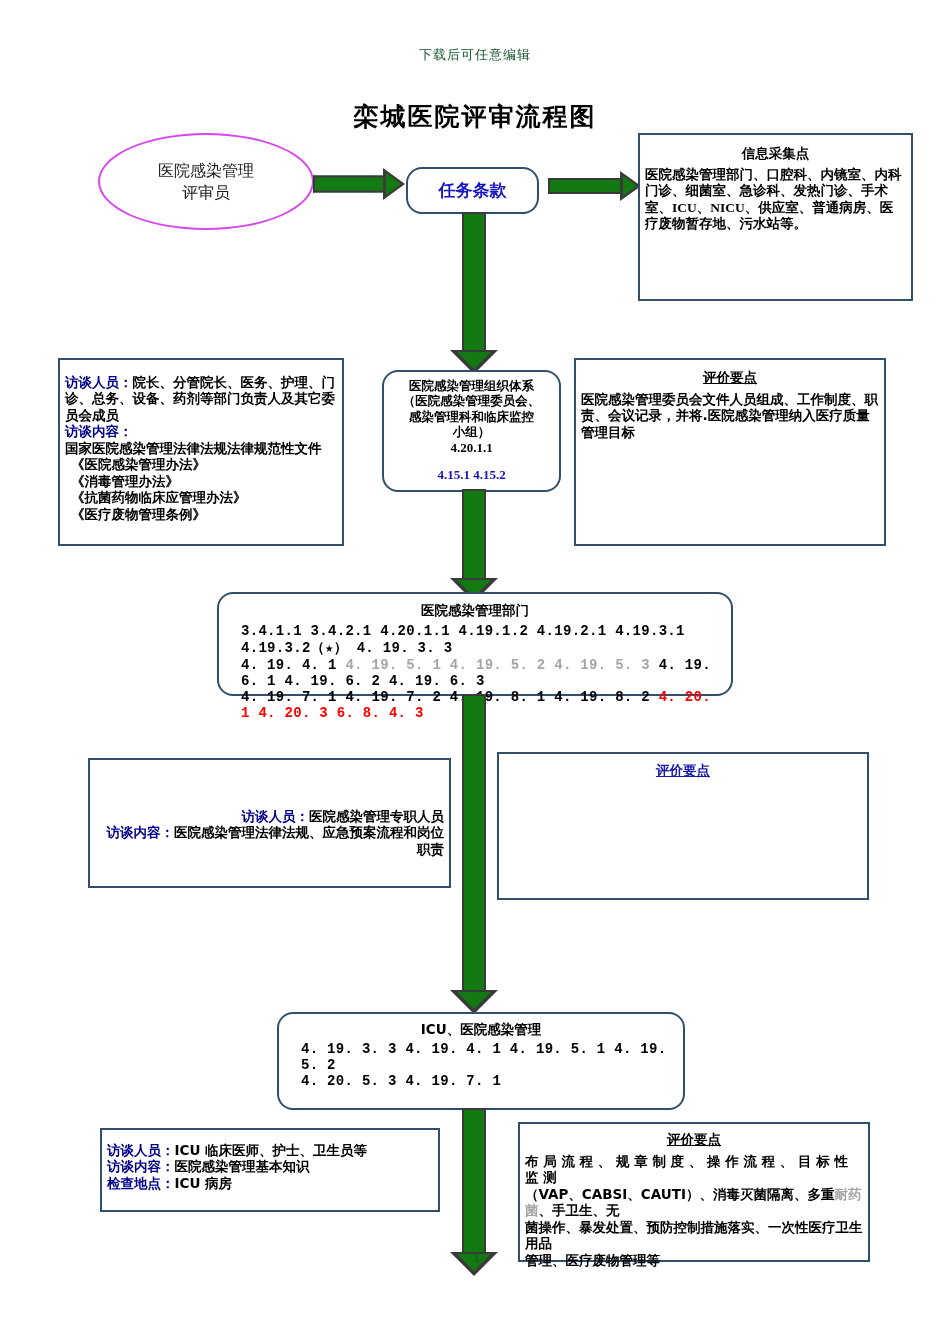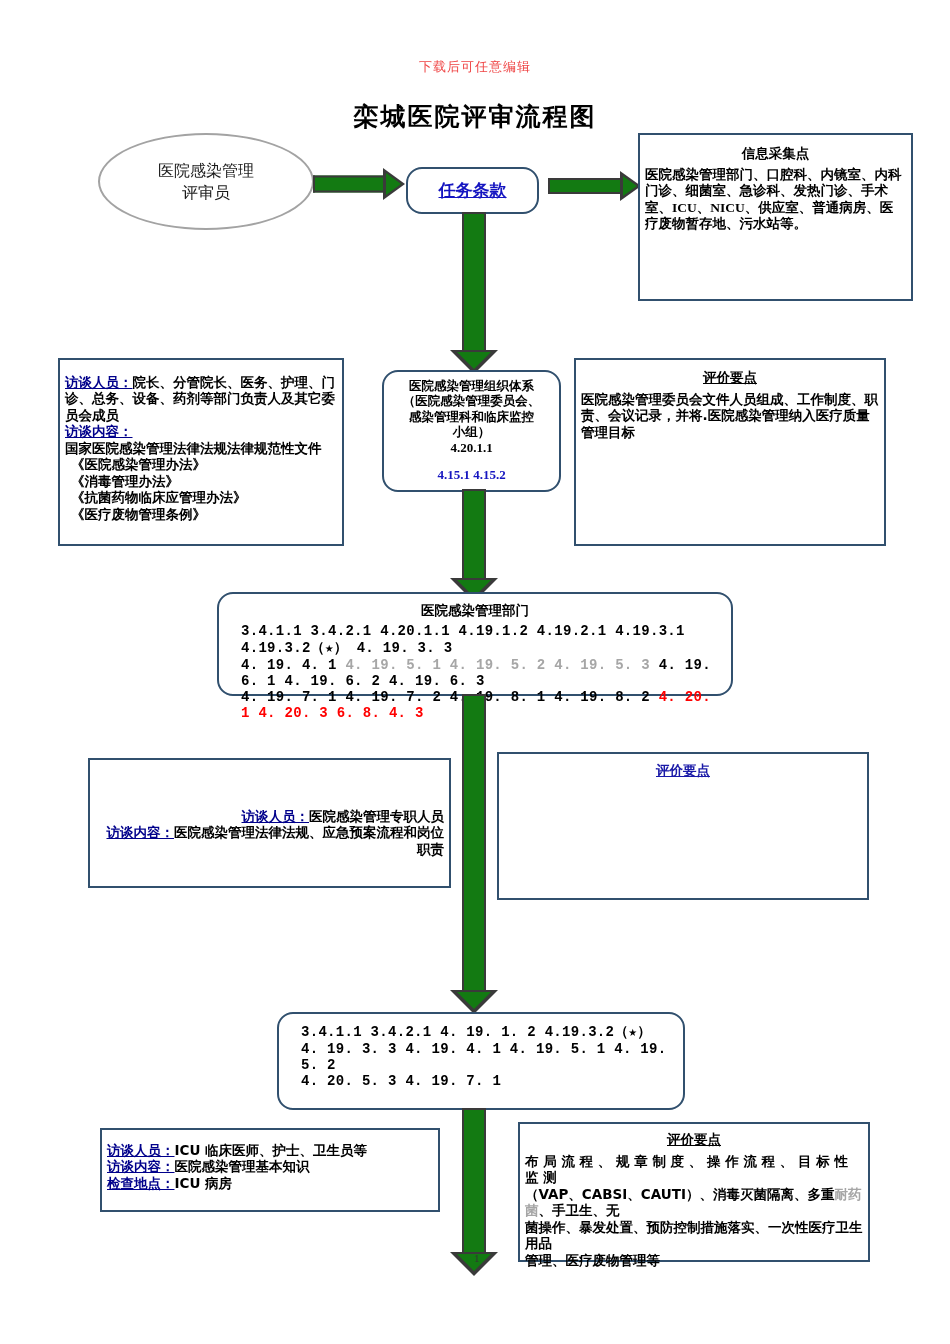--- a/index.html
+++ b/index.html
@@ -10,33 +10,33 @@
     position:relative;
     overflow:hidden;
     color:#000;
   }
   .page{position:relative;width:950px;height:1344px;}
 
   .abs{position:absolute;box-sizing:border-box;}
 
   
   .doc-header{
-    top:58px;left:0;width:950px;text-align:center;
+    top:46px;left:0;width:950px;text-align:center;
     font-family:Liberation Sans, sans-serif;
-    font-size:13px;color:#ef4444;letter-spacing:1px;
+    font-size:13px;color:#14532d;letter-spacing:1px;
   }
   .doc-title{
     top:100px;left:0;width:950px;text-align:center;
     font-family:"Liberation Serif","DejaVu Serif",serif;
     font-size:25px;font-weight:bold;color:#000;letter-spacing:2px;
   }
 
   
   .oval{
-    border:2px solid #a3a3a3;border-radius:50%;
+    border:2px solid #d946ef;border-radius:50%;
     display:flex;align-items:center;justify-content:center;
     text-align:center;line-height:1.35;
     font-family:"Liberation Serif","DejaVu Serif",serif;
     font-size:16px;color:#1a1a1a;background:#fff;
   }
   .rbox{
     border:2px solid #31506e;border-radius:16px;background:#fff;
   }
   .sbox{
     border:2px solid #31506e;background:#fff;
@@ -62,21 +62,21 @@
     box-sizing:border-box;
   }
   .arrow-h .head{
     position:absolute;top:50%;right:0;transform:translateY(-50%);
     width:0;height:0;
   }
 
   
   .cn{font-family:"Liberation Serif","DejaVu Serif",serif;}
   .bold{font-weight:bold;}
-  .ul-blue{color:#00008B;font-weight:bold;text-decoration:underline;}
+  .ul-blue{color:#00008B;font-weight:bold;}
   .blue{color:#1515c0;}
   .redn{color:#ff0000;}
   .greyn{color:#a6a6a6;}
 
   .ctr{text-align:center;}
 
   .box-body{
     padding:4px 5px;font-size:13.5px;line-height:1.22;
     font-family:"DejaVu Sans","Liberation Sans",sans-serif;
     font-weight:bold;color:#000;
@@ -115,21 +115,21 @@
     </div>
   </div>
 
   <div class="arrow-h" style="left:313px;top:168px;width:92px;height:32px;">
     <div class="shaft" style="left:0;width:74px;height:17px;"></div>
     <div class="head" style="border-top:16px solid transparent;border-bottom:16px solid transparent;border-left:22px solid #3a3a3a;"></div>
     <div class="head" style="right:4px;border-top:11px solid transparent;border-bottom:11px solid transparent;border-left:15px solid #137a12;"></div>
   </div>
 
   <div class="abs rbox" style="left:406px;top:167px;width:133px;height:47px;display:flex;align-items:center;justify-content:center;">
-    <span class="cn bold" style="font-size:17px;color:#1515c0;text-decoration:underline;">任务条款</span>
+    <span class="cn bold" style="font-size:17px;color:#1515c0;">任务条款</span>
   </div>
 
   <div class="arrow-h" style="left:548px;top:171px;width:93px;height:30px;">
     <div class="shaft" style="left:0;width:75px;height:16px;"></div>
     <div class="head" style="border-top:15px solid transparent;border-bottom:15px solid transparent;border-left:21px solid #3a3a3a;"></div>
     <div class="head" style="right:4px;border-top:10px solid transparent;border-bottom:10px solid transparent;border-left:14px solid #137a12;"></div>
   </div>
 
   <div class="abs sbox" style="left:638px;top:133px;width:275px;height:168px;padding-top:10px;">
     <div class="title-line">信息采集点</div>
@@ -213,22 +213,22 @@
         <span class="ul-blue">访谈内容：</span><span>医院感染管理法律法规、应急预案流程和岗位职责</span>
       </div>
     </div>
   </div>
 
   <div class="abs sbox" style="left:497px;top:752px;width:372px;height:148px;padding-top:8px;">
     <div class="title-line blue-u">评价要点</div>
   </div>
 
   <div class="abs rbox" style="left:277px;top:1012px;width:408px;height:98px;padding-top:7px;">
+    <div class="title-line">ICU、医院感染管理</div>
     <div style="padding:2px 6px 0 22px;">
-      <div class="num-line">3.4.1.1  3.4.2.1  4. 19. 1. 2   4.19.3.2（★）</div>
       <div class="num-line">4. 19. 3. 3   4. 19. 4. 1   4. 19. 5. 1   4. 19. 5. 2</div>
       <div class="num-line">4. 20. 5. 3   4. 19. 7. 1</div>
     </div>
   </div>
 
   <div class="arrow-v" style="left:450px;top:1108px;width:48px;height:168px;">
     <div class="shaft" style="top:0;width:24px;height:145px;"></div>
     <div class="head" style="border-left:24px solid transparent;border-right:24px solid transparent;border-top:24px solid #3a3a3a;"></div>
     <div class="head" style="bottom:5px;border-left:17px solid transparent;border-right:17px solid transparent;border-top:17px solid #137a12;"></div>
   </div>

